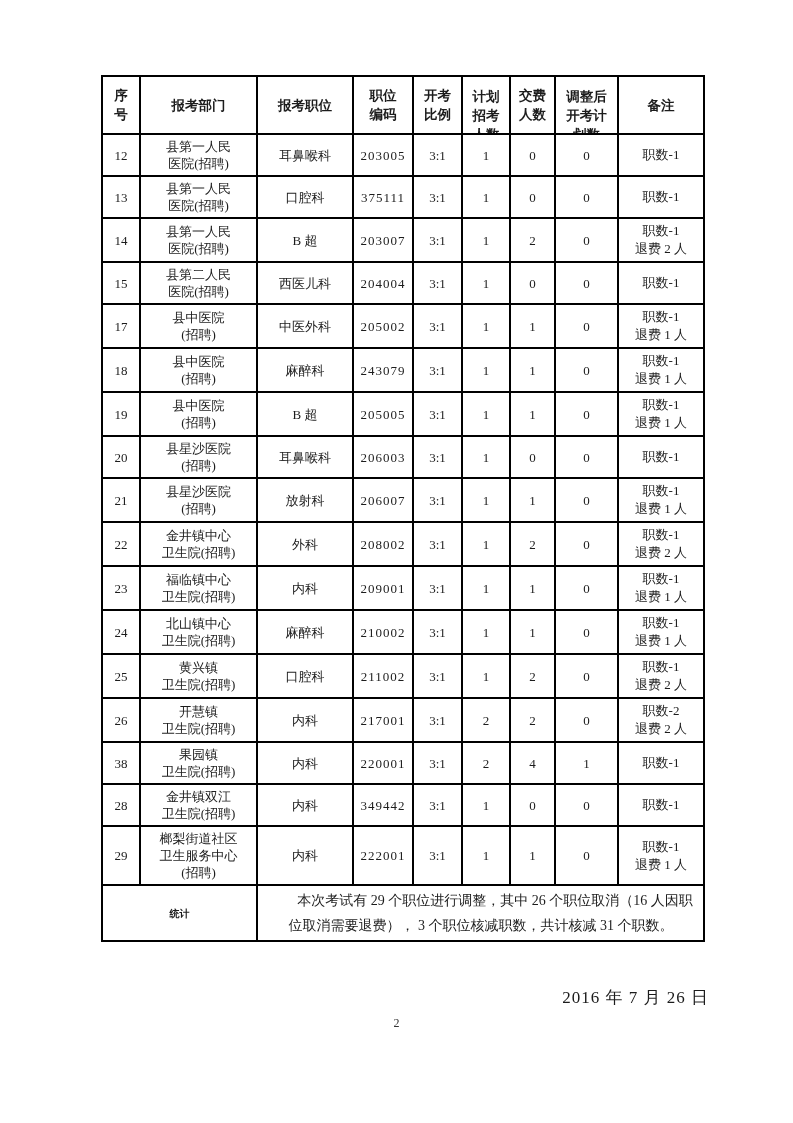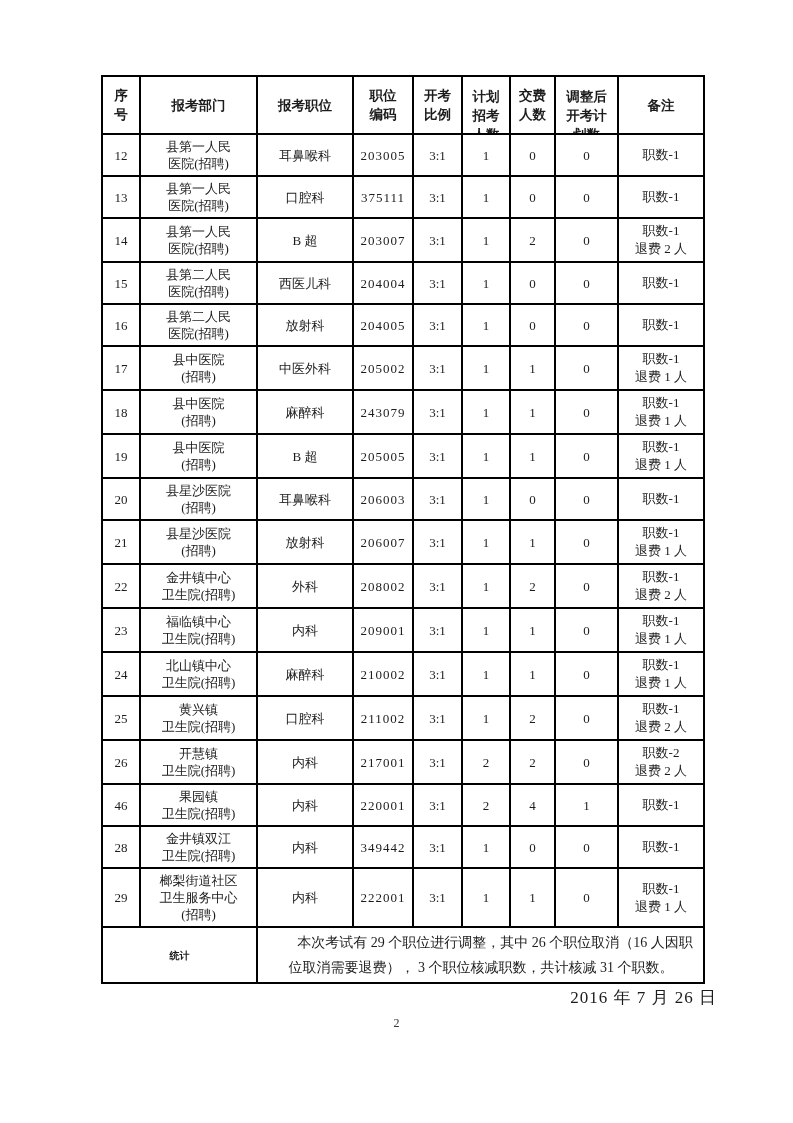--- a/index.html
+++ b/index.html
@@ -66,21 +66,21 @@
     text-align: center;
     white-space: normal;
     font-size: 14px;
     line-height: 25px;
     padding: 2px 8px 2px 9px;
     text-indent: 2em;
   }
   .date-line {
     position: absolute;
     top: 986px;
-    right: 76px;
+    right: 84px;
     font-size: 17px;
     letter-spacing: 1px;
   }
   .page-number {
     position: absolute;
     top: 1016px;
     left: 0;
     width: 100%;
     text-align: center;
     font-size: 12px;
@@ -170,32 +170,20 @@
 医院(招聘)</td>
     <td>西医儿科</td>
     <td class="num">204004</td>
     <td>3:1</td>
     <td>1</td>
     <td>0</td>
     <td>0</td>
     <td class="remark">职数-1</td>
   </tr>
 
-  <tr>
-    <td>16</td>
-    <td>县第二人民
-医院(招聘)</td>
-    <td>放射科</td>
-    <td class="num">204005</td>
-    <td>3:1</td>
-    <td>1</td>
-    <td>0</td>
-    <td>0</td>
-    <td class="remark">职数-1</td>
-  </tr>
 
   <tr>
     <td>17</td>
     <td>县中医院
 (招聘)</td>
     <td>中医外科</td>
     <td class="num">205002</td>
     <td>3:1</td>
     <td>1</td>
     <td>1</td>
@@ -323,21 +311,21 @@
     <td class="num">217001</td>
     <td>3:1</td>
     <td>2</td>
     <td>2</td>
     <td>0</td>
     <td class="remark">职数-2
 退费 2 人</td>
   </tr>
 
   <tr>
-    <td>46</td>
+    <td>38</td>
     <td>果园镇
 卫生院(招聘)</td>
     <td>内科</td>
     <td class="num">220001</td>
     <td>3:1</td>
     <td>2</td>
     <td>4</td>
     <td>1</td>
     <td class="remark">职数-1</td>
   </tr>

